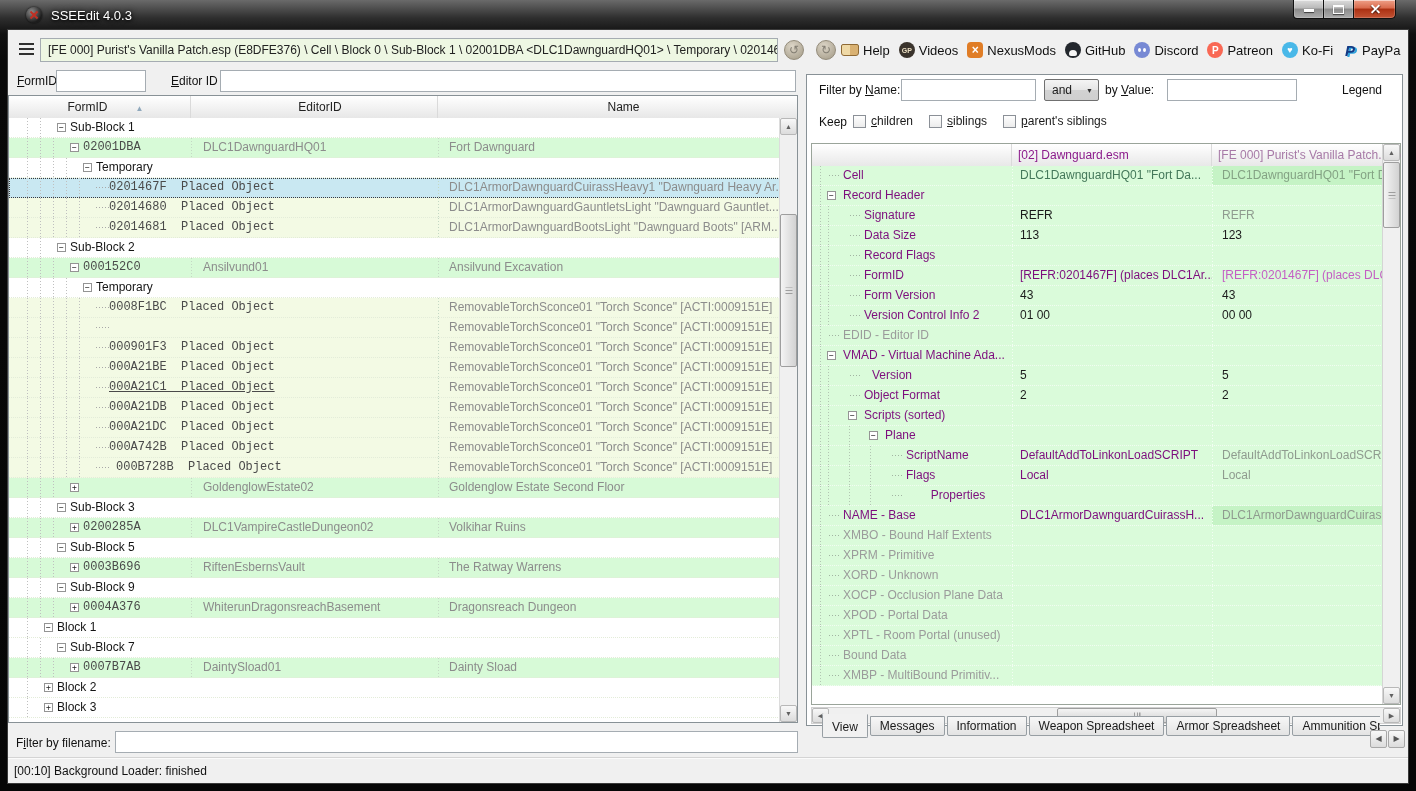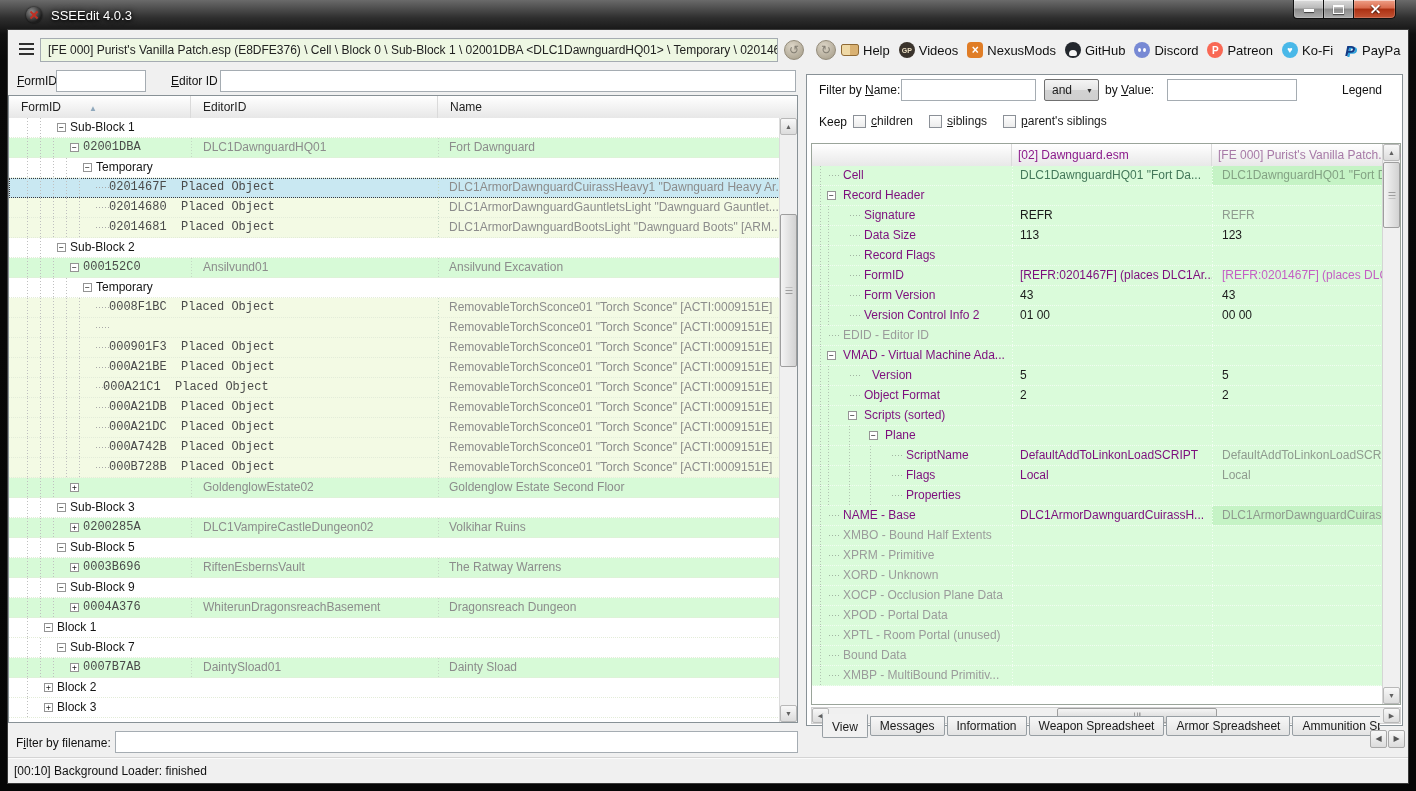--- a/index.html
+++ b/index.html
@@ -47,21 +47,21 @@
   .icon-patreon{background:#f96854;font-size:10px;}
   .icon-kofi{background:#49b8e8;font-size:9px;}
   .icon-paypal{background:none;color:#113984;font-size:15px;font-style:italic;text-shadow:2px 1px 0 #2fa3dd;}
 
   
   .lbl{position:absolute;color:#111;}
   .txt{position:absolute;height:22px;box-sizing:border-box;border:1px solid #a5acb2;background:#fff;font:12px "Liberation Sans",sans-serif;padding:0 5px;}
 
   
   .tree{position:absolute;left:0;top:65px;width:790px;height:628px;background:#fff;border:1px solid #889196;box-sizing:border-box;}
-  .tree-header{height:22px;display:flex;background:linear-gradient(#ffffff,#e7e7e7);border-bottom:1px solid #cfcfcf;}
+  .tree-header{height:22px;display:flex;background:linear-gradient(#ffffff,#e7e7e7);border-bottom:1px solid #cfcfcf;text-align:center;}
   .th{box-sizing:border-box;padding:4px 0 0 12px;color:#222;border-right:1px solid #dadada;white-space:nowrap;overflow:hidden;}
   .sort{font-size:8px;color:#8fa8bc;margin-left:28px;}
   .tree-body{position:absolute;top:22px;left:0;right:0;bottom:0;overflow:hidden;background:#fff;}
   .tree-rows{position:absolute;left:0;top:0;right:17px;}
   .trow{position:relative;height:20px;box-sizing:border-box;border-bottom:1px dotted #e3ecd9;line-height:19px;white-space:nowrap;}
   .bg-white{background:#fff;} .bg-green{background:#d7fad7;} .bg-pale{background:#f3fae4;}
   .bg-selected{background:#c9e8f2;outline:1px dotted #3c3c3c;outline-offset:-1px;}
   .exp{position:absolute;top:5px;width:9px;height:9px;box-sizing:border-box;background:#fff;border:1px solid #949494;
     font:8px/7px "DejaVu Sans Mono",monospace;text-align:center;color:#222;}
   .leafdots{position:absolute;top:9px;width:13px;height:1px;background:repeating-linear-gradient(90deg,#a8a8a8 0 1px,transparent 1px 3px);}
@@ -316,21 +316,21 @@
               <span class="t-name">RemovableTorchSconce01 "Torch Sconce" [ACTI:0009151E]</span>
               <span class="tvdiv" style="left: 429px;"></span>
             </div>
             <div class="trow bg-pale">
               <span class="tguide" style="left: 18px;"></span>
               <span class="tguide" style="left: 31px;"></span>
               <span class="tguide" style="left: 44px;"></span>
               <span class="tguide" style="left: 57px;"></span>
               <span class="tguide" style="left: 70px;"></span>
               <span class="leafdots" style="left: 87px;"></span>
-              <span class="t-formid" style="left: 94px;">000A21C1  Placed Object</span>
+              <span class="t-formid" style="left: 100px; text-decoration: underline;">000A21C1  Placed Object</span>
               <span class="t-name">RemovableTorchSconce01 "Torch Sconce" [ACTI:0009151E]</span>
               <span class="tvdiv" style="left: 429px;"></span>
             </div>
             <div class="trow bg-pale">
               <span class="tguide" style="left: 18px;"></span>
               <span class="tguide" style="left: 31px;"></span>
               <span class="tguide" style="left: 44px;"></span>
               <span class="tguide" style="left: 57px;"></span>
               <span class="tguide" style="left: 70px;"></span>
               <span class="leafdots" style="left: 87px;"></span>
@@ -360,21 +360,21 @@
               <span class="t-name">RemovableTorchSconce01 "Torch Sconce" [ACTI:0009151E]</span>
               <span class="tvdiv" style="left: 429px;"></span>
             </div>
             <div class="trow bg-pale">
               <span class="tguide" style="left: 18px;"></span>
               <span class="tguide" style="left: 31px;"></span>
               <span class="tguide" style="left: 44px;"></span>
               <span class="tguide" style="left: 57px;"></span>
               <span class="tguide" style="left: 70px;"></span>
               <span class="leafdots" style="left: 87px;"></span>
-              <span class="t-formid" style="left: 100px;">000B728B  Placed Object</span>
+              <span class="t-formid" style="left: 107px;">000B728B  Placed Object</span>
               <span class="t-name">RemovableTorchSconce01 "Torch Sconce" [ACTI:0009151E]</span>
               <span class="tvdiv" style="left: 429px;"></span>
             </div>
             <div class="trow bg-green">
               <span class="tguide" style="left: 18px;"></span>
               <span class="tguide" style="left: 31px;"></span>
               <span class="tguide" style="left: 44px;"></span>
               <span class="exp" style="left: 61px;">+</span>
               <span class="t-formid" style="left: 74px; margin-top: 36px;">0002D3E8</span>
               <span class="t-edid">GoldenglowEstate02</span>
@@ -657,21 +657,21 @@
               <span class="dcell c2 c-gray" style="left: 400px; width: 173px;">Local</span>
               <span class="dvdiv" style="left: 200px;"></span>
               <span class="dvdiv" style="left: 400px;"></span>
             </div>
             <div class="drow">
               <span class="dguide" style="left: 8px;"></span>
               <span class="dguide" style="left: 16px;"></span>
               <span class="dguide" style="left: 37px;"></span>
               <span class="dguide" style="left: 58px;"></span>
               <span class="dleafdots" style="left: 80px;"></span>
-              <span class="dlabel lc-purple" style="left: 94px; width: 104px;">Properties</span>
+              <span class="dlabel lc-purple" style="left: 94px; width: 104px; text-align: center;">Properties</span>
               <span class="dvdiv" style="left: 200px;"></span>
               <span class="dvdiv" style="left: 400px;"></span>
             </div>
             <div class="drow">
               <span class="dguide" style="left: 8px;"></span>
               <span class="dleafdots" style="left: 17px;"></span>
               <span class="dlabel lc-purple" style="left: 31px; width: 167px;">NAME - Base</span>
               <span class="dcell c1 c-purple" style="left: 200px; width: 200px;">DLC1ArmorDawnguardCuirassH...</span>
               <span class="dcell c2 c-gray hl" style="left: 400px; width: 173px;">DLC1ArmorDawnguardCuirass</span>
               <span class="dvdiv" style="left: 200px;"></span>

